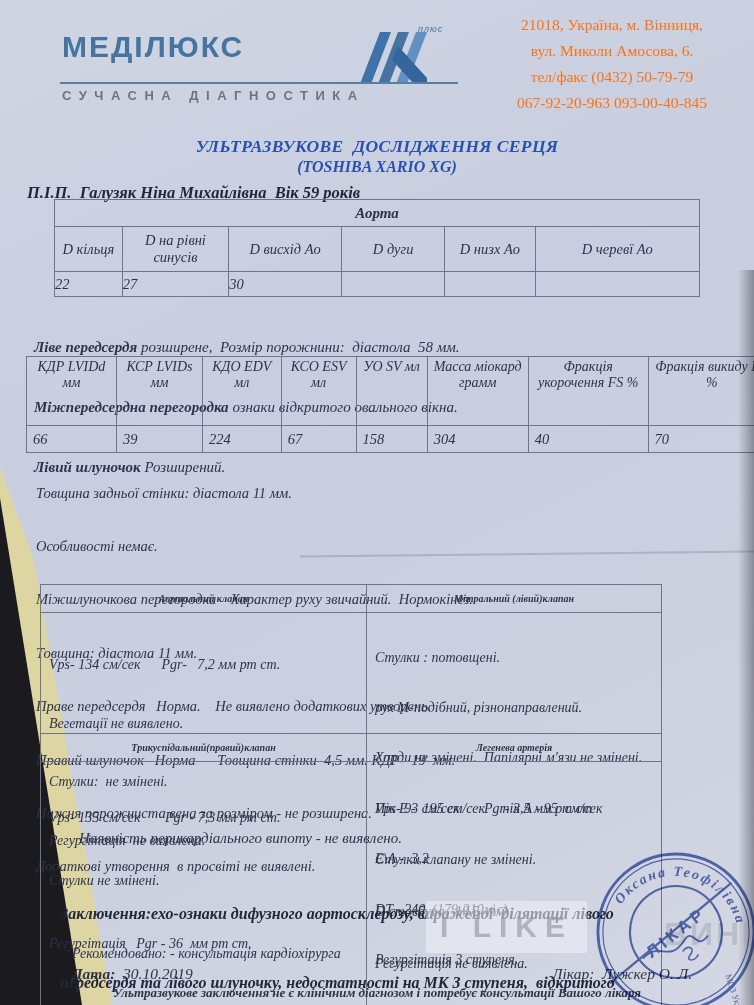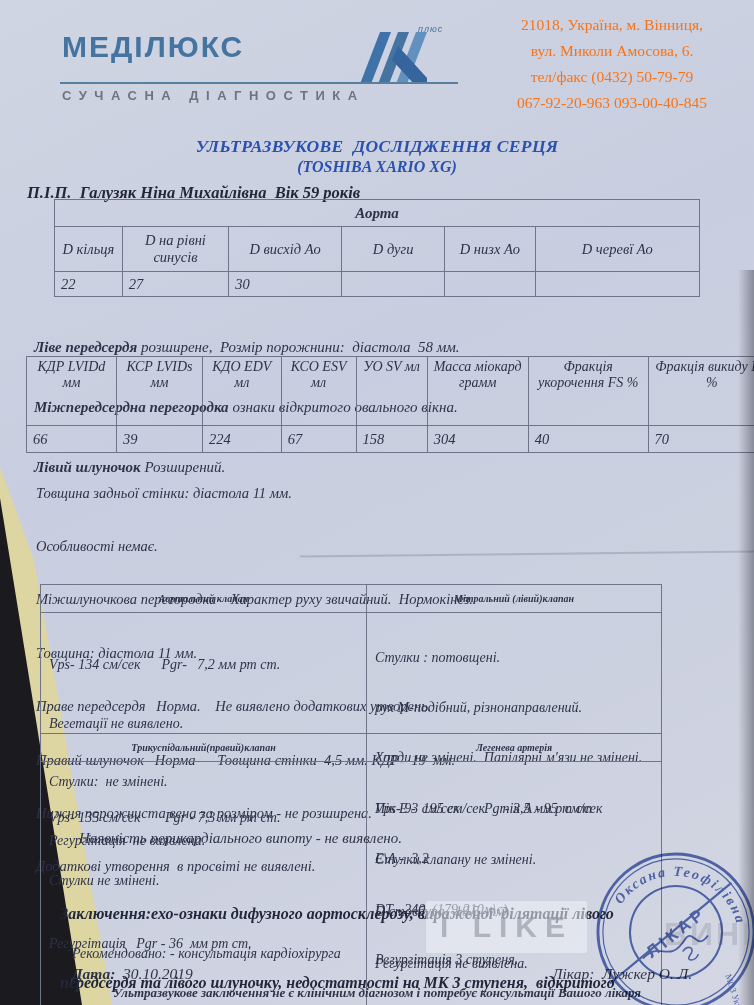--- a/index.html
+++ b/index.html
@@ -22,21 +22,21 @@
   
   #doc-title{top:136px;left:0;width:100%;text-align:center;color:#2b51ae;font-weight:bold;font-style:italic;font-size:17.5px;letter-spacing:.4px;}
   #doc-subtitle{top:158px;left:0;width:100%;text-align:center;color:#2b51ae;font-weight:bold;font-style:italic;font-size:16px;}
   #patient-line{top:183px;left:27px;font-size:16.5px;color:#232839;}
   
   table.doc{border-collapse:collapse;table-layout:fixed;}
   table.doc th,table.doc td{border:1px solid #6f7489;font-family:"Liberation Serif",serif;font-style:italic;color:#2e3348;white-space:pre-wrap;overflow:hidden;}
   #aorta-table{top:199px;left:54px;width:646px;}
   #aorta-table .ttl{font-weight:bold;text-align:center;font-size:15px;height:24px;}
   #aorta-table th{font-weight:normal;text-align:center;font-size:14.5px;height:40px;padding:2px 4px;vertical-align:middle;}
-  #aorta-table td{font-size:14.5px;height:22px;padding:1px 6px;text-align:left;vertical-align:middle;}
+  #aorta-table td{font-size:14.5px;height:22px;padding:1px 0;text-align:left;vertical-align:middle;}
   #la-block{top:297px;left:34px;width:680px;font-size:15px;line-height:20px;}
   #lv-table{top:356px;left:26px;width:750px;}
   #lv-table th{font-weight:normal;text-align:center;font-size:14px;height:64px;padding:2px 3px;vertical-align:top;}
   #lv-table td{font-size:14.5px;height:24px;padding:1px 6px;vertical-align:middle;}
   #lv-block{top:449px;left:36px;width:690px;font-size:14.5px;line-height:17.8px;}
   .vtable{left:40px;width:622px;}
   #valves-a{top:584px;}
   #valves-b{top:733px;}
   .vtable .ttl{font-weight:bold;text-align:center;font-size:10px;height:25px;vertical-align:middle;font-style:italic;}
   .vtable td.cell{vertical-align:top;padding:3px 8px;font-size:14px;}

